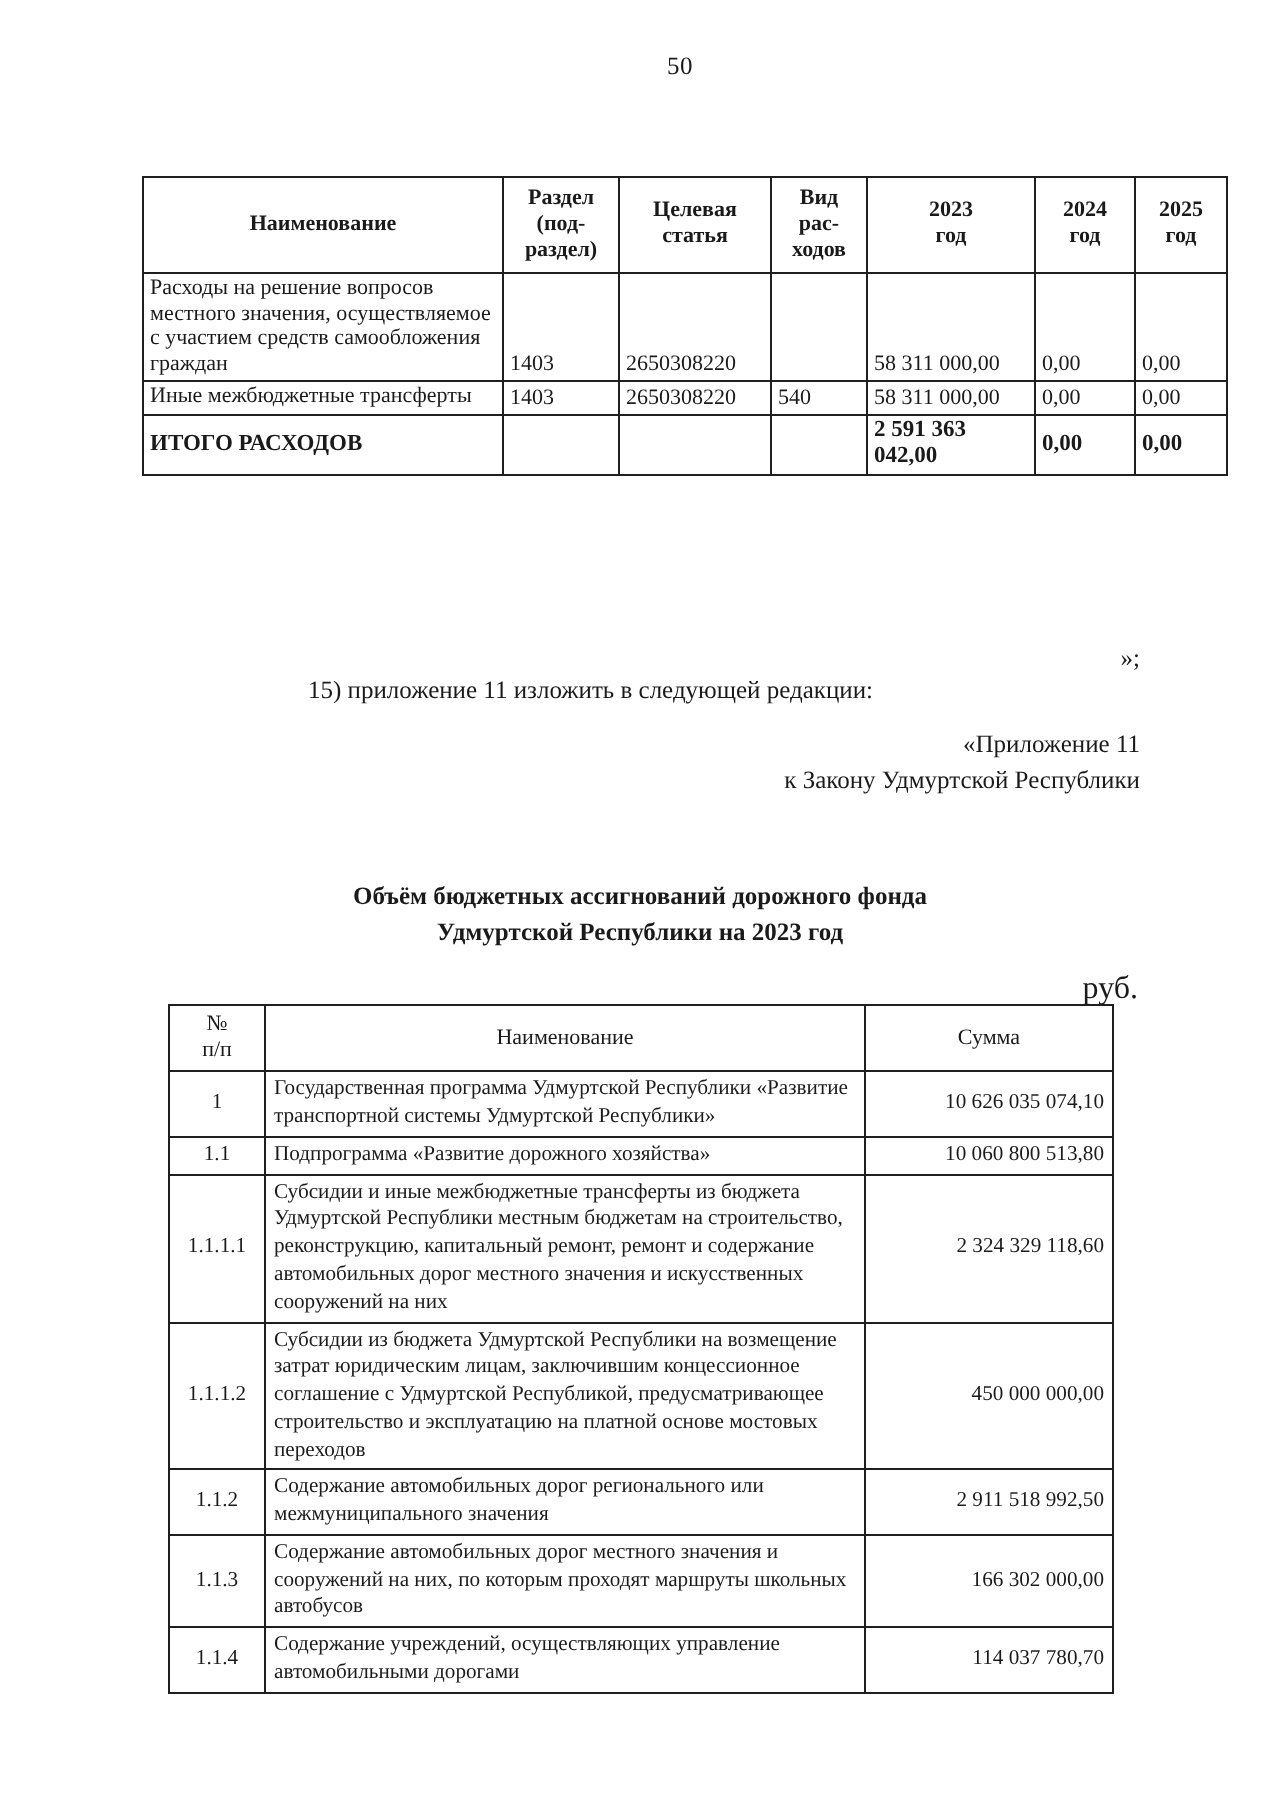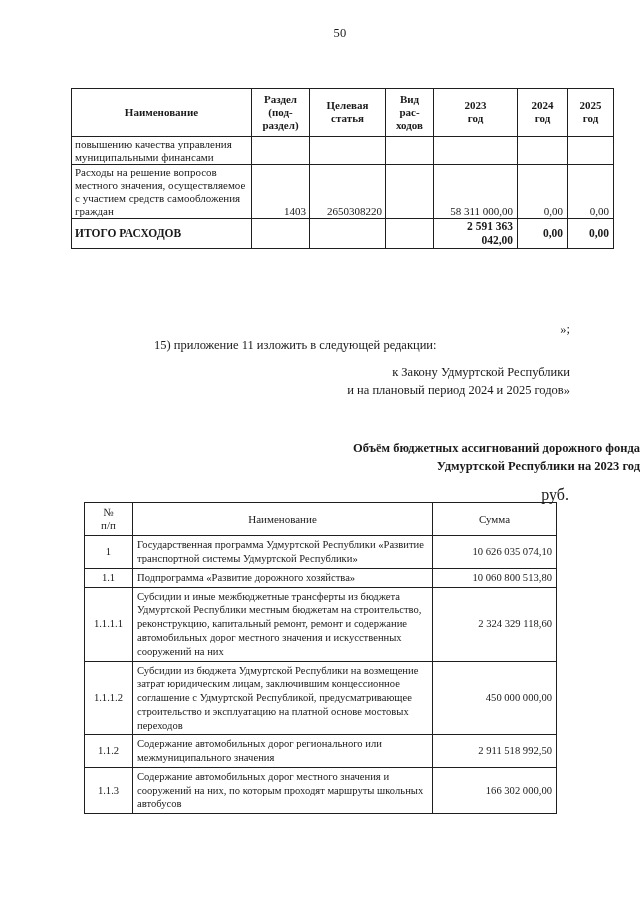--- a/index.html
+++ b/index.html
@@ -64,22 +64,22 @@
     line-height: 1.18;
   }
   table.t1 td { height: 14px; }
   .t1 .c-name   { width: 180px; text-align: left; }
   .t1 .c-razdel { width: 58px;  text-align: center; }
   .t1 .c-celev  { width: 76px;  text-align: center; }
   .t1 .c-vid    { width: 48px;  text-align: center; }
   .t1 .c-y2023  { width: 84px;  text-align: right; }
   .t1 .c-y2024  { width: 50px;  text-align: right; }
   .t1 .c-y2025  { width: 46px;  text-align: right; }
-  .t1 td.num    { text-align: right; padding-right: 4px; vertical-align: bottom; }
-  .t1 td.ctr    { text-align: right; vertical-align: bottom; }
+  .t1 td.num    { padding-right: 4px; vertical-align: bottom; }
+  .t1 td.ctr    { text-align: left; vertical-align: bottom; }
   .t1 td.nm     { text-align: left; }
   .t1 tr.total td {
     font-weight: bold;
     font-size: 11.5px;
     vertical-align: middle;
   }
 
   
   .close-quote {
     position: absolute;
@@ -103,21 +103,21 @@
     font-size: 12.5px;
     line-height: 1.42;
   }
   .appendix-block div { white-space: nowrap; }
 
   .doc-title {
     position: absolute;
     left: 0;
     right: 0;
     top: 414px;
-    text-align: right;
+    text-align: center;
     font-weight: bold;
     font-size: 12.5px;
     line-height: 1.4;
   }
 
   .unit-label {
     position: absolute;
     right: 71px;
     top: 460px;
     font-size: 16px;
@@ -192,33 +192,33 @@
             <span>год</span>
           </th>
           <th>
             <span>2025</span><br>
             <span>год</span>
           </th>
         </tr>
       </thead>
       <tbody>
           <tr>
-            <td class="nm">повышению качества управления муниципальными финансами</td>
-            <td class="ctr"></td>
-            <td class="ctr"></td>
-            <td class="ctr"></td>
-            <td class="num"></td>
-            <td class="num"></td>
-            <td class="num"></td>
-          </tr>
-          <tr>
             <td class="nm">Расходы на решение вопросов местного значения, осуществляемое с участием средств самообложения граждан</td>
             <td class="ctr">1403</td>
             <td class="ctr">2650308220</td>
             <td class="ctr"></td>
+            <td class="num">58 311 000,00</td>
+            <td class="num">0,00</td>
+            <td class="num">0,00</td>
+          </tr>
+          <tr>
+            <td class="nm">Иные межбюджетные трансферты</td>
+            <td class="ctr">1403</td>
+            <td class="ctr">2650308220</td>
+            <td class="ctr">540</td>
             <td class="num">58 311 000,00</td>
             <td class="num">0,00</td>
             <td class="num">0,00</td>
           </tr>
           <tr class="total">
             <td class="nm">ИТОГО РАСХОДОВ</td>
             <td class="ctr"></td>
             <td class="ctr"></td>
             <td class="ctr"></td>
             <td class="num">2 591 363 042,00</td>
@@ -227,22 +227,22 @@
           </tr>
         </tbody>
     </table>
   </div>
 
   <div class="close-quote">»;</div>
 
   <div class="para-item">15) приложение 11 изложить в следующей редакции:</div>
 
   <div class="appendix-block">
+    <div>«Приложение 11</div>
     <div>к Закону Удмуртской Республики</div>
-    <div>и на плановый период 2024 и 2025 годов»</div>
   </div>
 
   <div class="doc-title">
     <div>Объём бюджетных ассигнований дорожного фонда</div>
     <div>Удмуртской Республики на 2023 год</div>
   </div>
 
   <div class="unit-label">руб.</div>
 
   <div class="t2-wrap">
@@ -286,17 +286,22 @@
           <tr>
             <td class="no">1.1.2</td>
             <td class="nm">Содержание автомобильных дорог регионального или межмуниципального значения</td>
             <td class="sum">2 911 518 992,50</td>
           </tr>
           <tr>
             <td class="no">1.1.3</td>
             <td class="nm">Содержание автомобильных дорог местного значения и сооружений на них, по которым проходят маршруты школьных автобусов</td>
             <td class="sum">166 302 000,00</td>
           </tr>
+          <tr>
+            <td class="no">1.1.4</td>
+            <td class="nm">Содержание учреждений, осуществляющих управление автомобильными дорогами</td>
+            <td class="sum">114 037 780,70</td>
+          </tr>
         </tbody>
     </table>
   </div>
 
 </div>
 
 </body></html>

